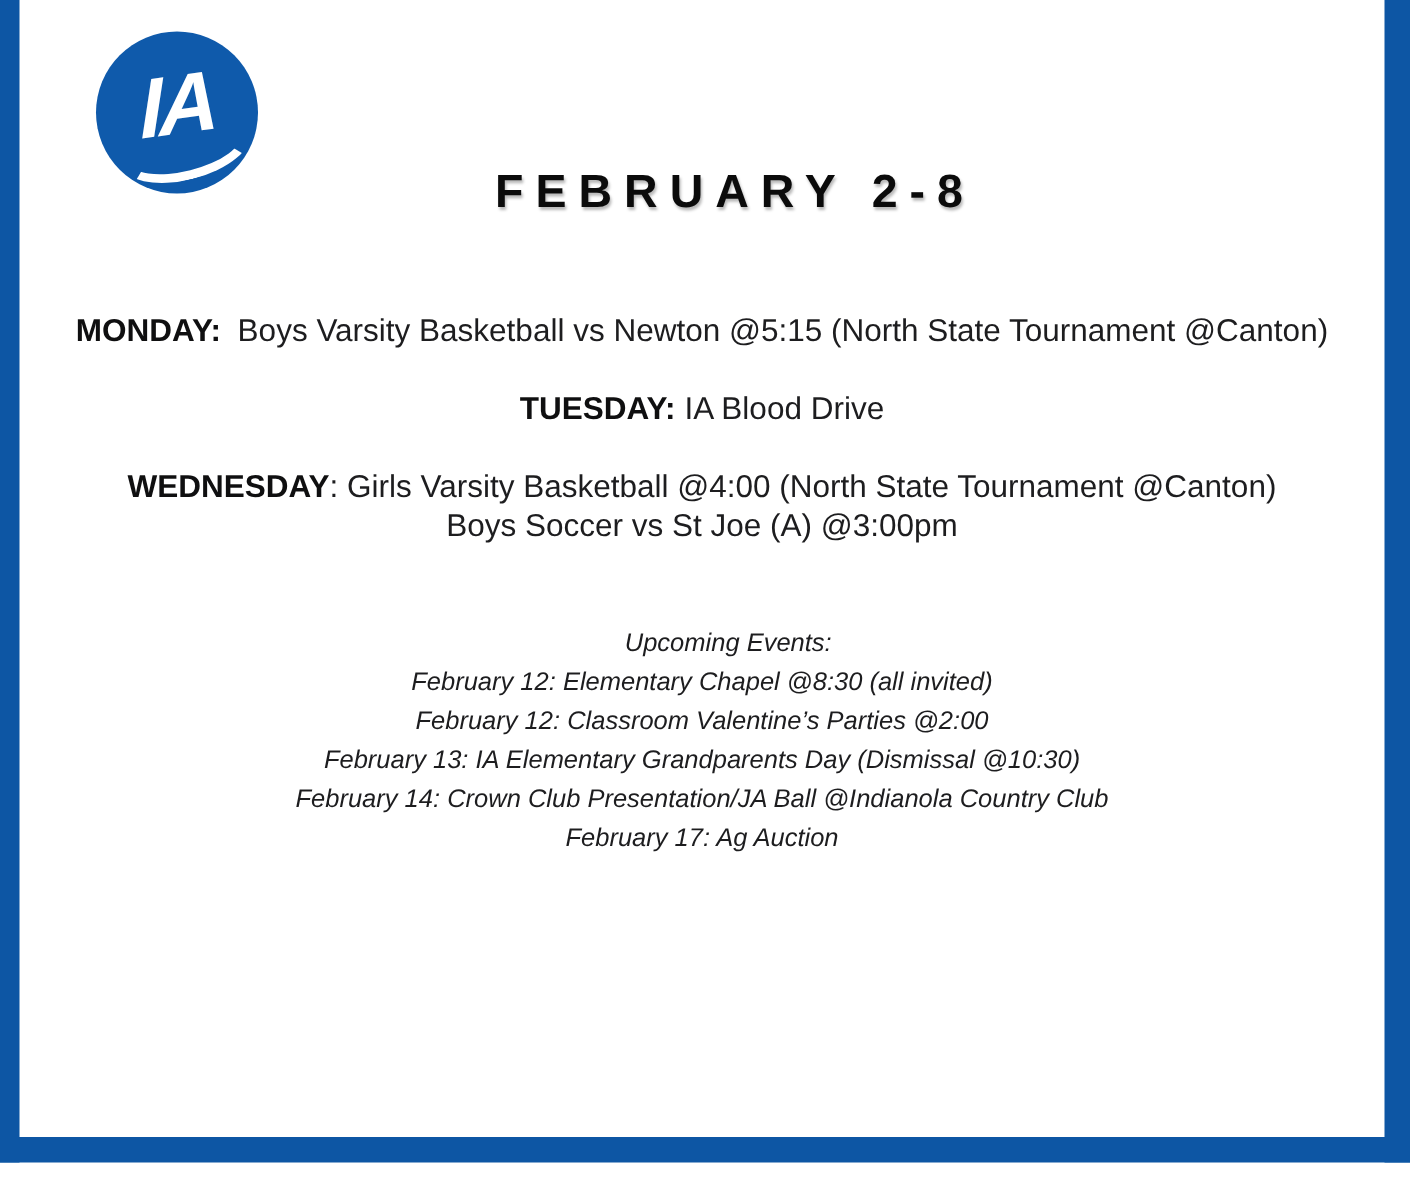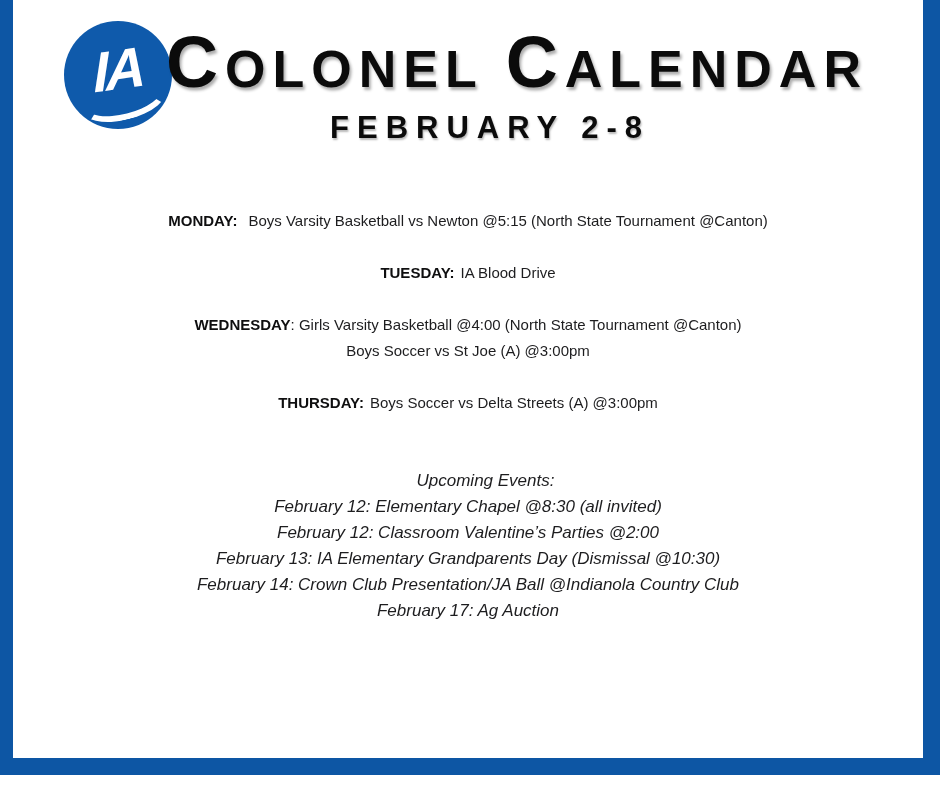--- a/index.html
+++ b/index.html
@@ -58,21 +58,21 @@
     font-weight:700;font-size:31px;letter-spacing:8px;
     text-transform:uppercase;color:#0b0b0b;white-space:nowrap;
     text-shadow:1px 2px 2px rgba(0,0,0,0.28);
   }
 
   
   .main{
     position:absolute;top:208px;left:13px;right:17px;
     text-align:center;
   }
-  .line{margin:0;font-size:15px;line-height:26px;}
+  .line{margin:0;font-size:21px;line-height:26px;}
   .line strong{font-weight:700;color:#0f0f10;margin-right:6px;}
   .line.tight strong{margin-right:0;}
   .line.wide strong{margin-right:11px;}
   .gap-1{margin-top:26px;}
   .gap-2{margin-top:52px;padding-left:35px;}
   .upcoming{font-style:italic;font-size:17px;line-height:26px;}
   .upcoming .line{font-size:17px;}
 </style>
 </head>
 <body>
@@ -81,34 +81,32 @@
 
   <div class="border-left"></div>
   <div class="border-right"></div>
   <div class="border-bottom"></div>
 
   <div class="logo">
     <span class="monogram">IA</span>
     <span class="swoosh"></span>
   </div>
 
-  <h1 class="title"><span class="initial">C</span><span class="rest">olonel</span><span class="initial word2">C</span><span class="rest">alendar</span></h1>
 
   <div class="subtitle">February 2-8</div>
 
   <div class="main">
 
     <p class="line wide"><strong>MONDAY:</strong><span>Boys Varsity Basketball vs Newton @5:15 (North State Tournament @Canton)</span></p>
 
     <p class="line gap-1"><strong>TUESDAY:</strong><span>IA Blood Drive</span></p>
 
     <p class="line tight gap-1"><strong>WEDNESDAY</strong><span>: Girls Varsity Basketball @4:00 (North State Tournament @Canton)</span></p>
     <p class="line"><span>Boys Soccer vs St Joe (A) @3:00pm</span></p>
 
-    <p class="line gap-1"><strong>THURSDAY:</strong><span>Boys Soccer vs Delta Streets (A) @3:00pm</span></p>
 
     <div class="upcoming">
       <p class="line gap-2">Upcoming Events:</p>
       <p class="line">February 12: Elementary Chapel @8:30 (all invited)</p>
       <p class="line">February 12: Classroom Valentine’s Parties @2:00</p>
       <p class="line">February 13: IA Elementary Grandparents Day (Dismissal @10:30)</p>
       <p class="line">February 14: Crown Club Presentation/JA Ball @Indianola Country Club</p>
       <p class="line">February 17: Ag Auction</p>
     </div>
 

